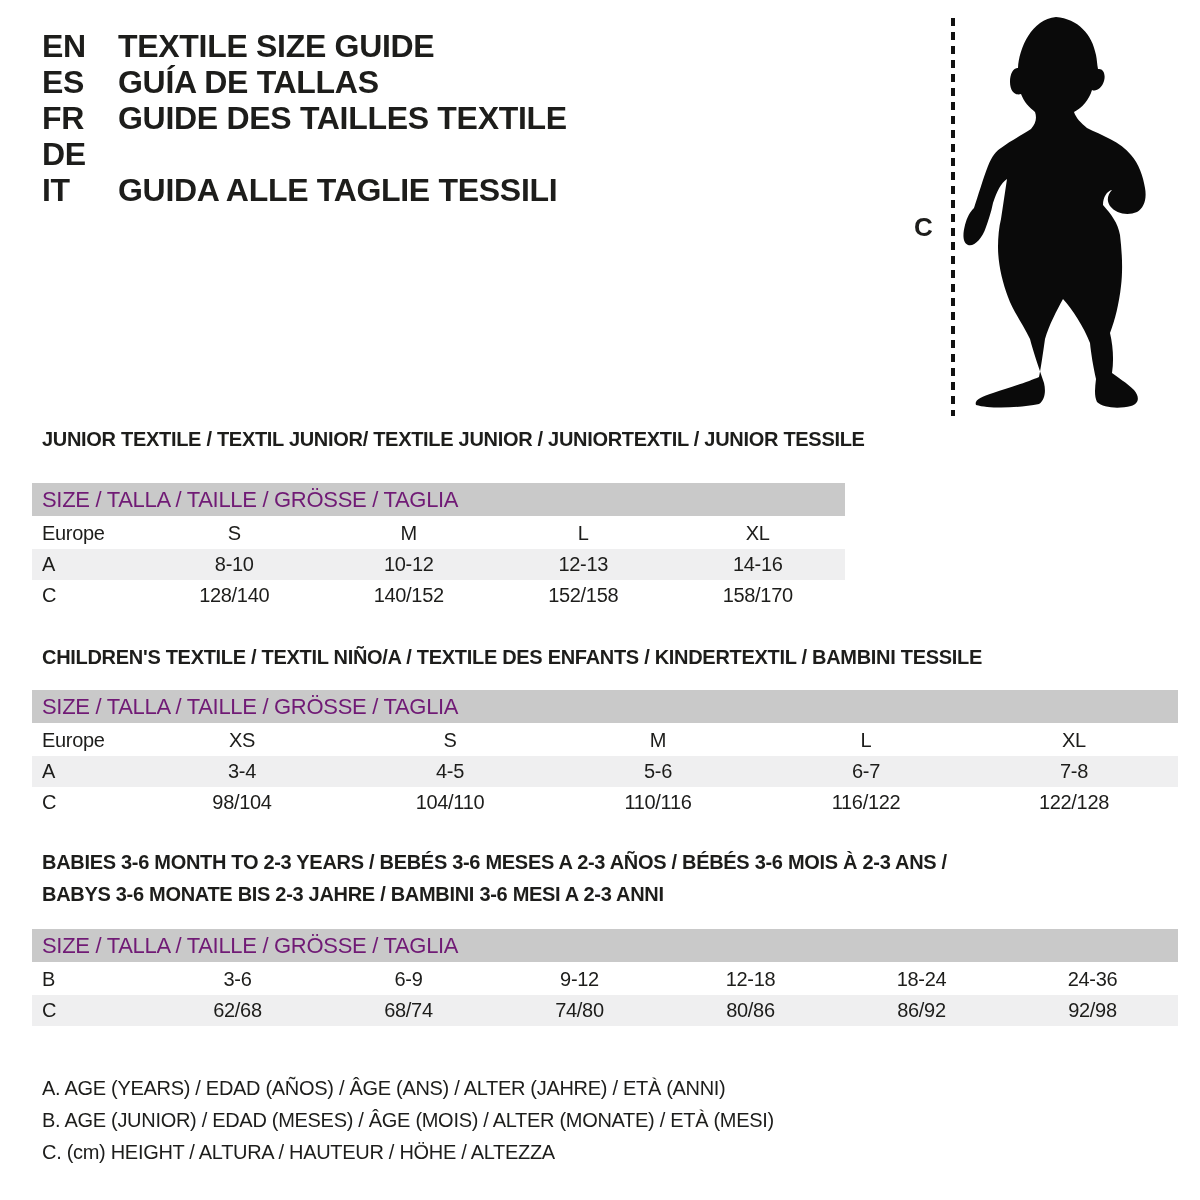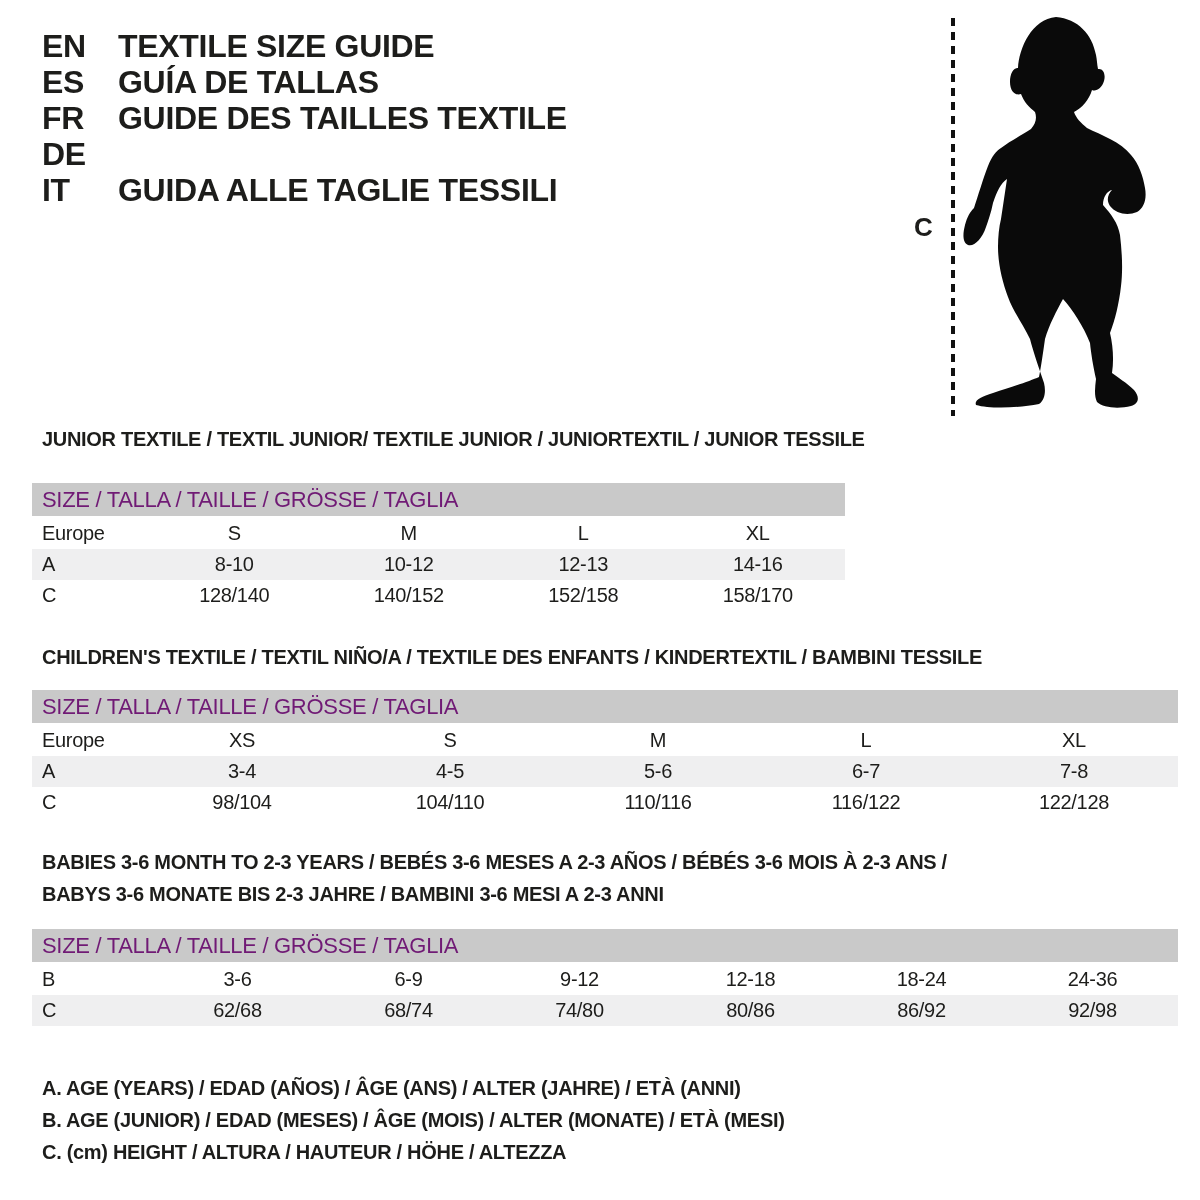--- a/index.html
+++ b/index.html
@@ -30,21 +30,21 @@
   }
   .trow{display:flex;height:31px;align-items:center;font-size:20px;}
   .trow.shaded{background:#efeff0;}
   .lbl{padding-left:10px;box-sizing:border-box;}
   .t-junior .lbl{width:115px;}
   .t-children .lbl{width:106px;}
   .t-babies .lbl{width:120px;}
   .val{flex:1;text-align:center;}
   
   .legend{position:absolute;left:42px;top:1072px;}
-  .legend-line{height:32px;line-height:32px;font-weight:bold;font-size:20px;white-space:nowrap;}
+  .legend-line{height:32px;line-height:32px;font-weight:normal;font-size:20px;white-space:nowrap;}
 </style>
 </head>
 <body>
 
 <div class="lang-block">
   <div class="lang-row">
     <span class="lang-code">EN</span>
     <span class="lang-name">TEXTILE SIZE GUIDE</span>
   </div>
   <div class="lang-row">

